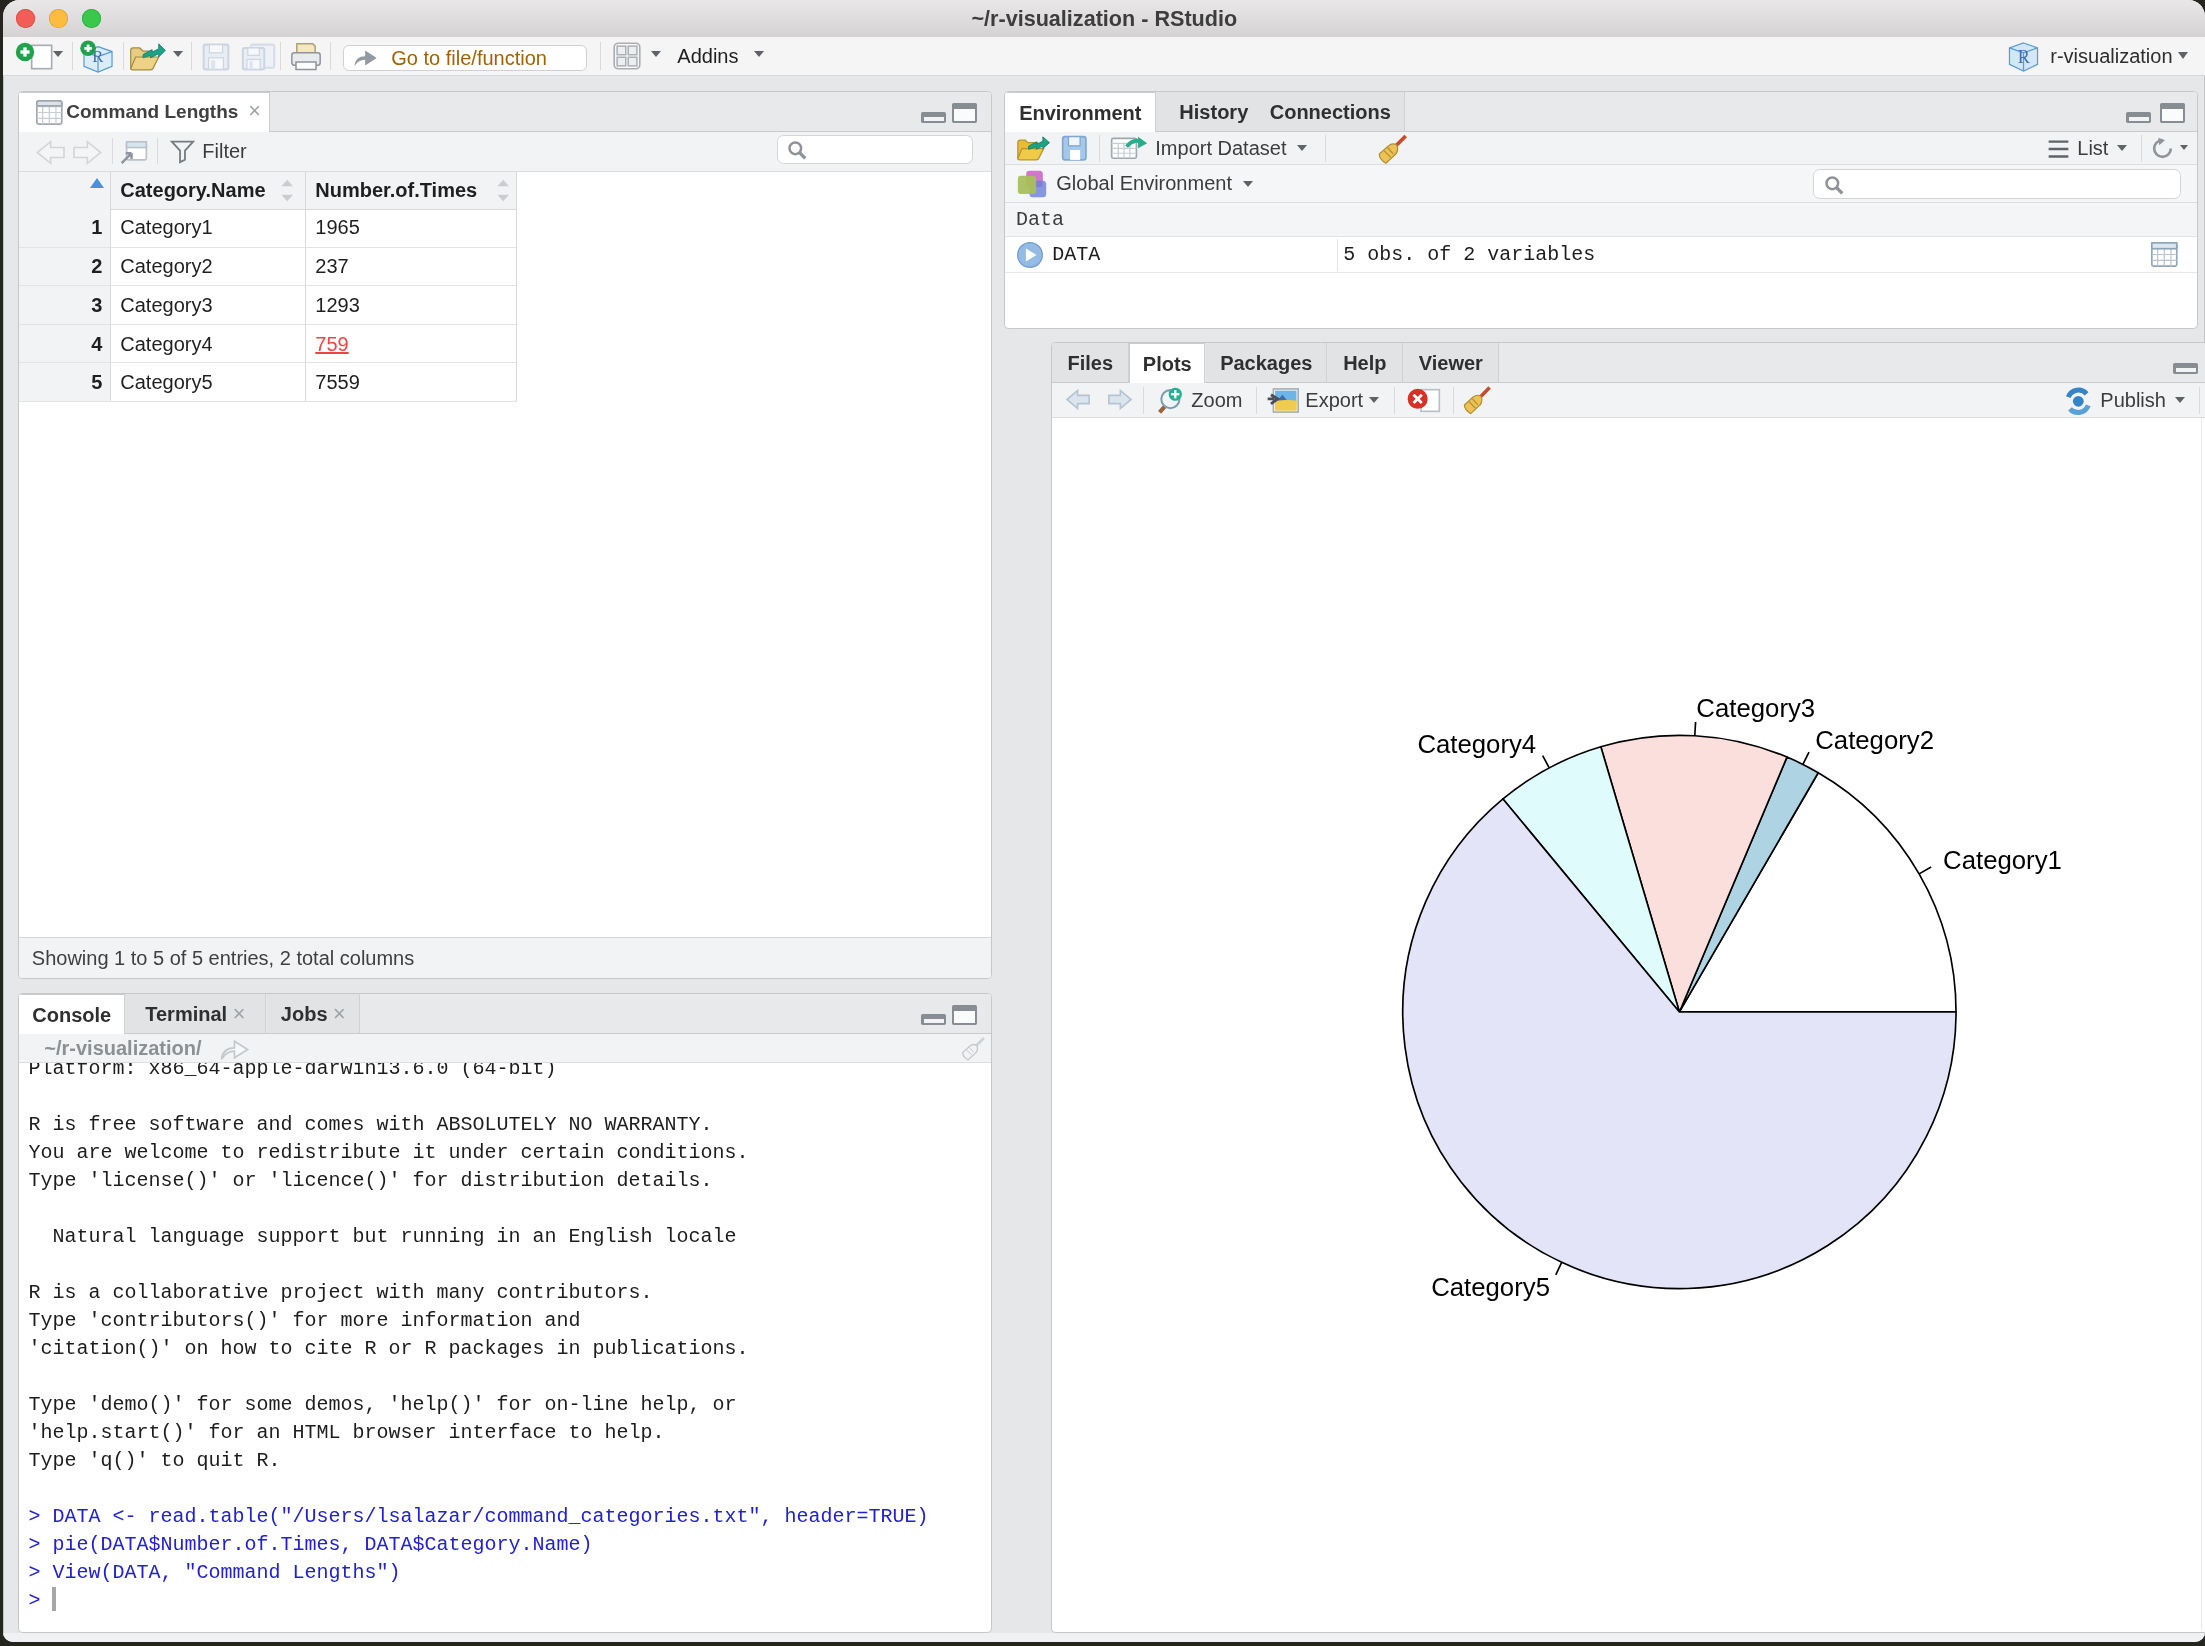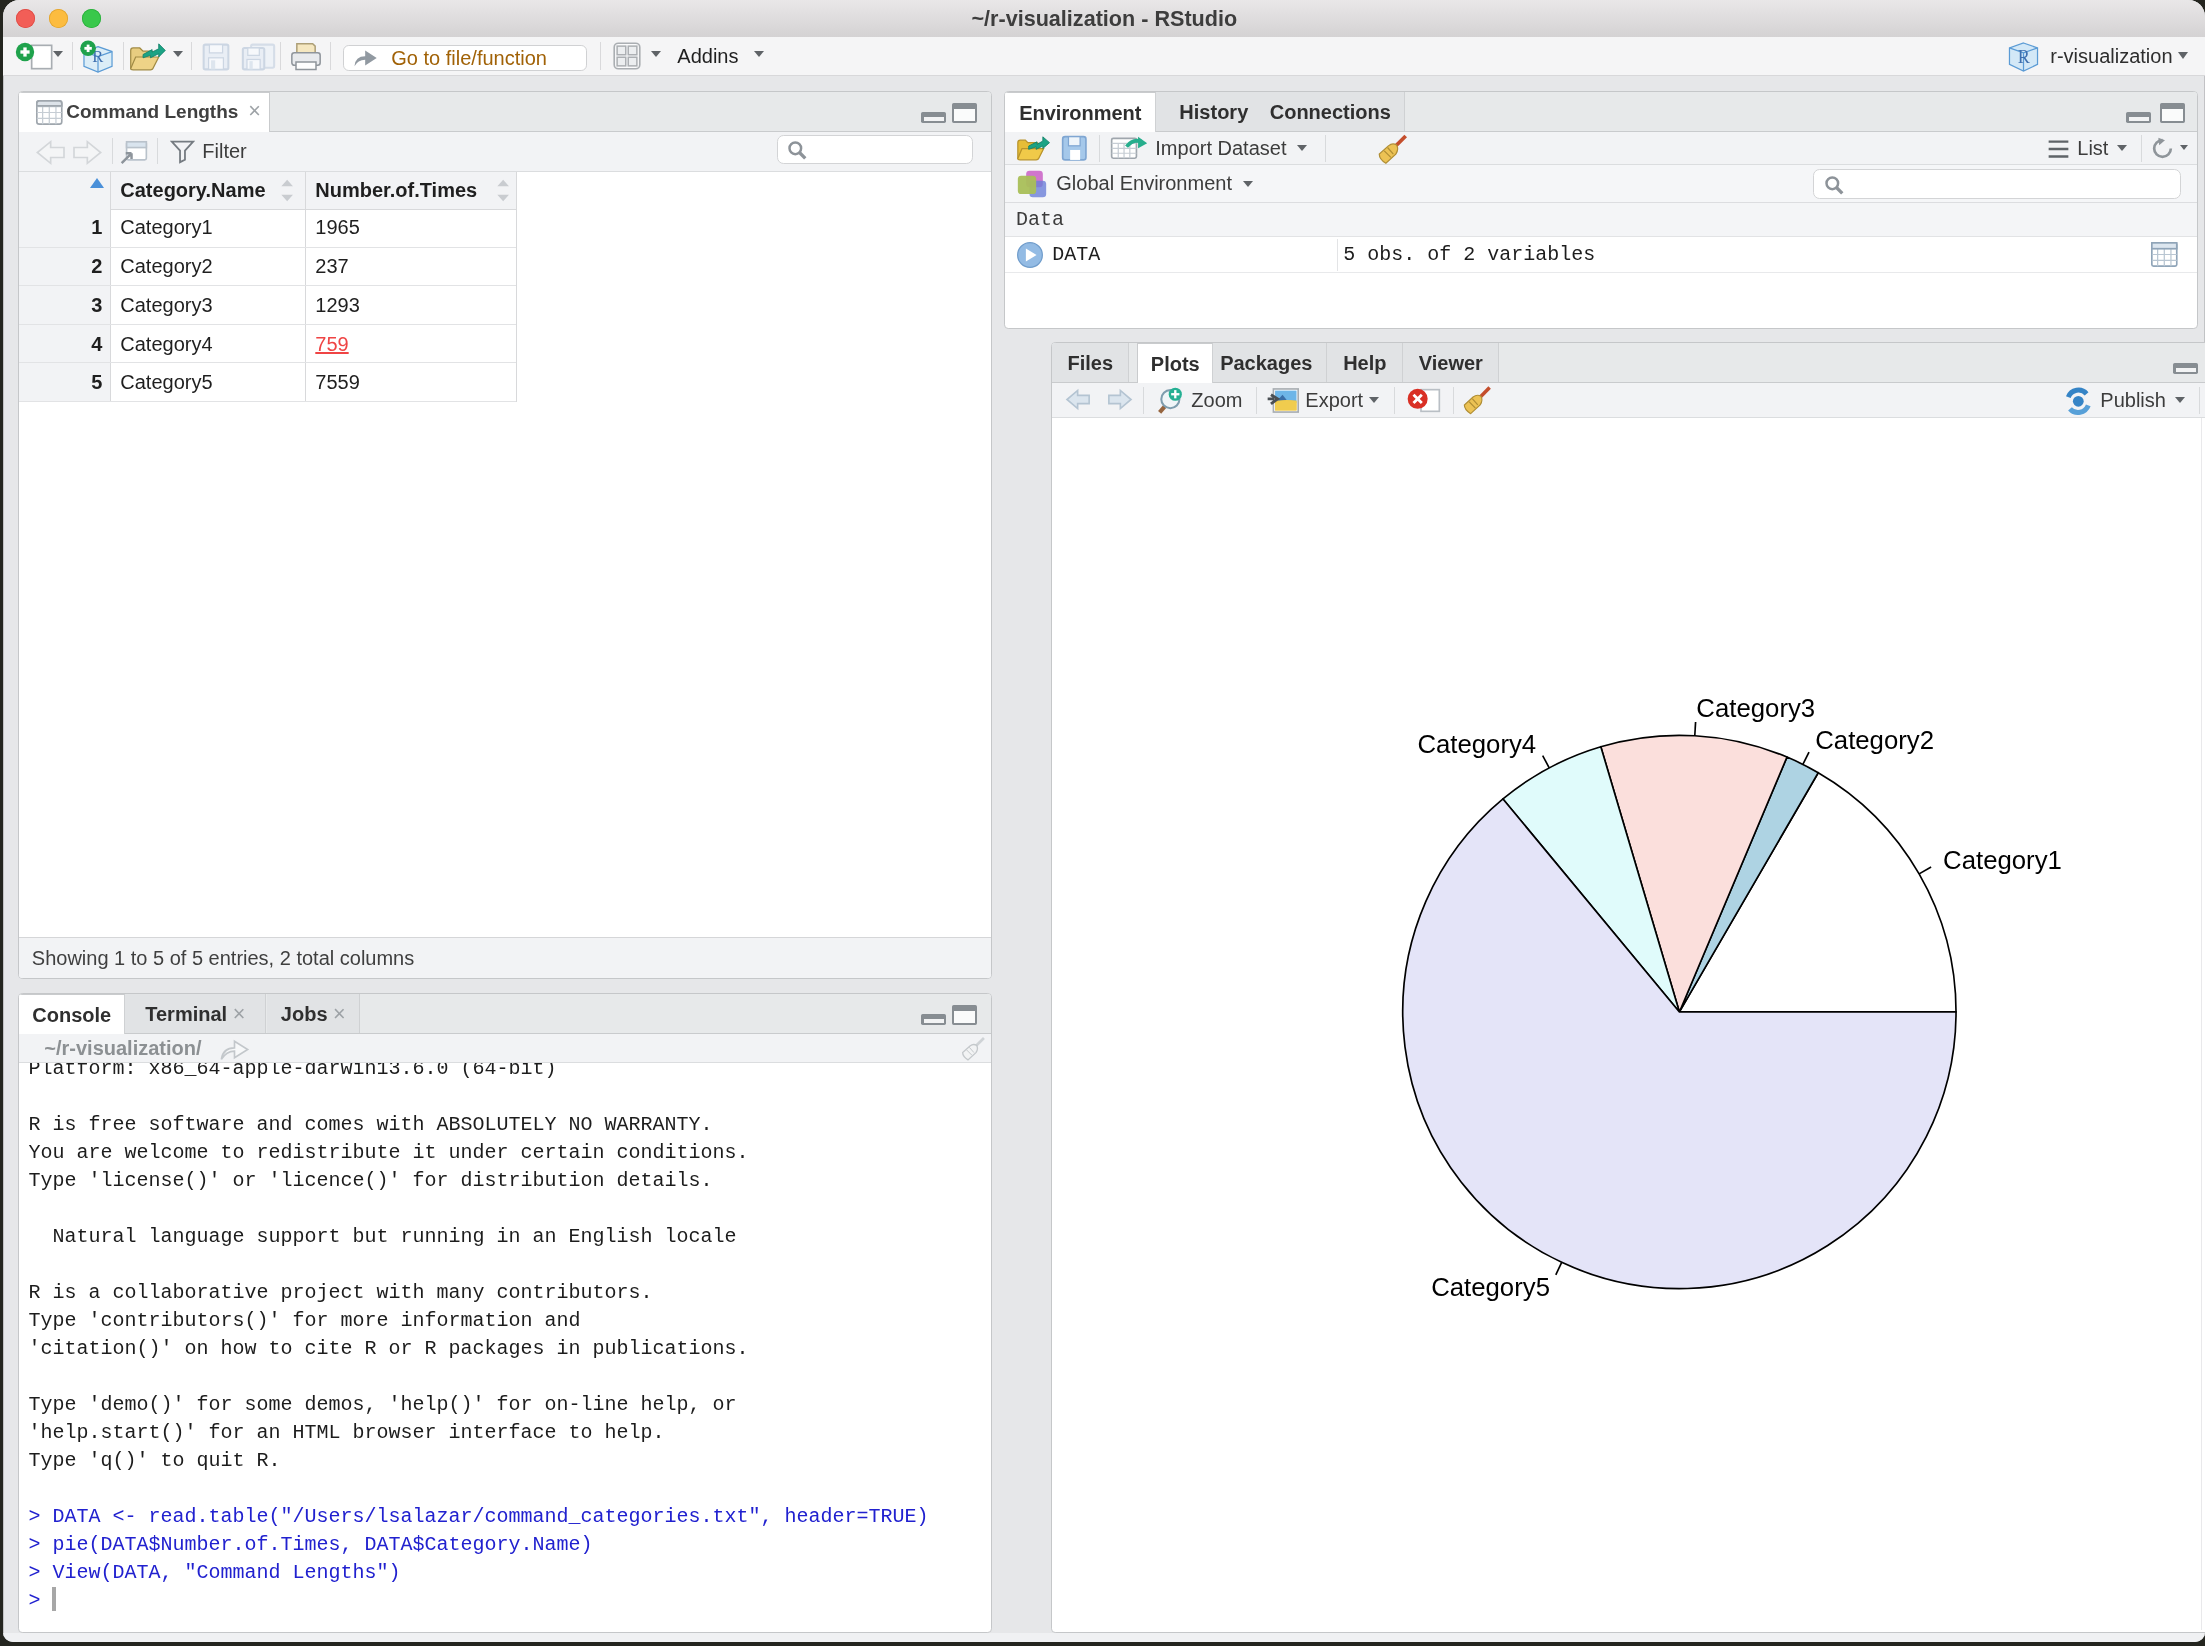--- a/index.html
+++ b/index.html
@@ -321,21 +321,21 @@
    <rect x="1" y="1" width="30" height="28" rx="2" fill="#fff" stroke="#8fa4b8" stroke-width="2"></rect>
    <path d="M1 8 L31 8 M1 15 L31 15 M1 22 L31 22 M8 8 L8 29 M16 8 L16 29 M24 8 L24 29" stroke="#b9c6d2" stroke-width="1.5"></path>
    <rect x="1" y="1" width="30" height="7" fill="#dce6ef" stroke="#8fa4b8" stroke-width="2"></rect>
   </svg>
  </div>
 </div>
 
 <div class="panel" style="left:1048px;top:342px;width:1192px;height:1289px;">
  <div class="tabbar"></div>
  <div class="tab first" style="left:0;width:77px;">Files</div>
- <div class="tab active" style="left:77px;width:76px;margin-left:8px;">Plots</div>
+ <div class="tab active" style="left:77px;width:76px;">Plots</div>
  <div class="tab" style="left:154px;width:121px;">Packages</div>
  <div class="tab" style="left:275px;width:76px;">Help</div>
  <div class="tab" style="left:351px;width:96px;">Viewer</div>
  <div class="minmax" style="left:1121px;top:10.8px;z-index:3;">
         <div class="mm1"></div>
       </div>
  <div class="minmax" style="left:1155px;top:10.8px;z-index:3;">
         <div class="mm2"></div>
       </div>
  <div class="subbar" style="top:40px;height:35px;">

